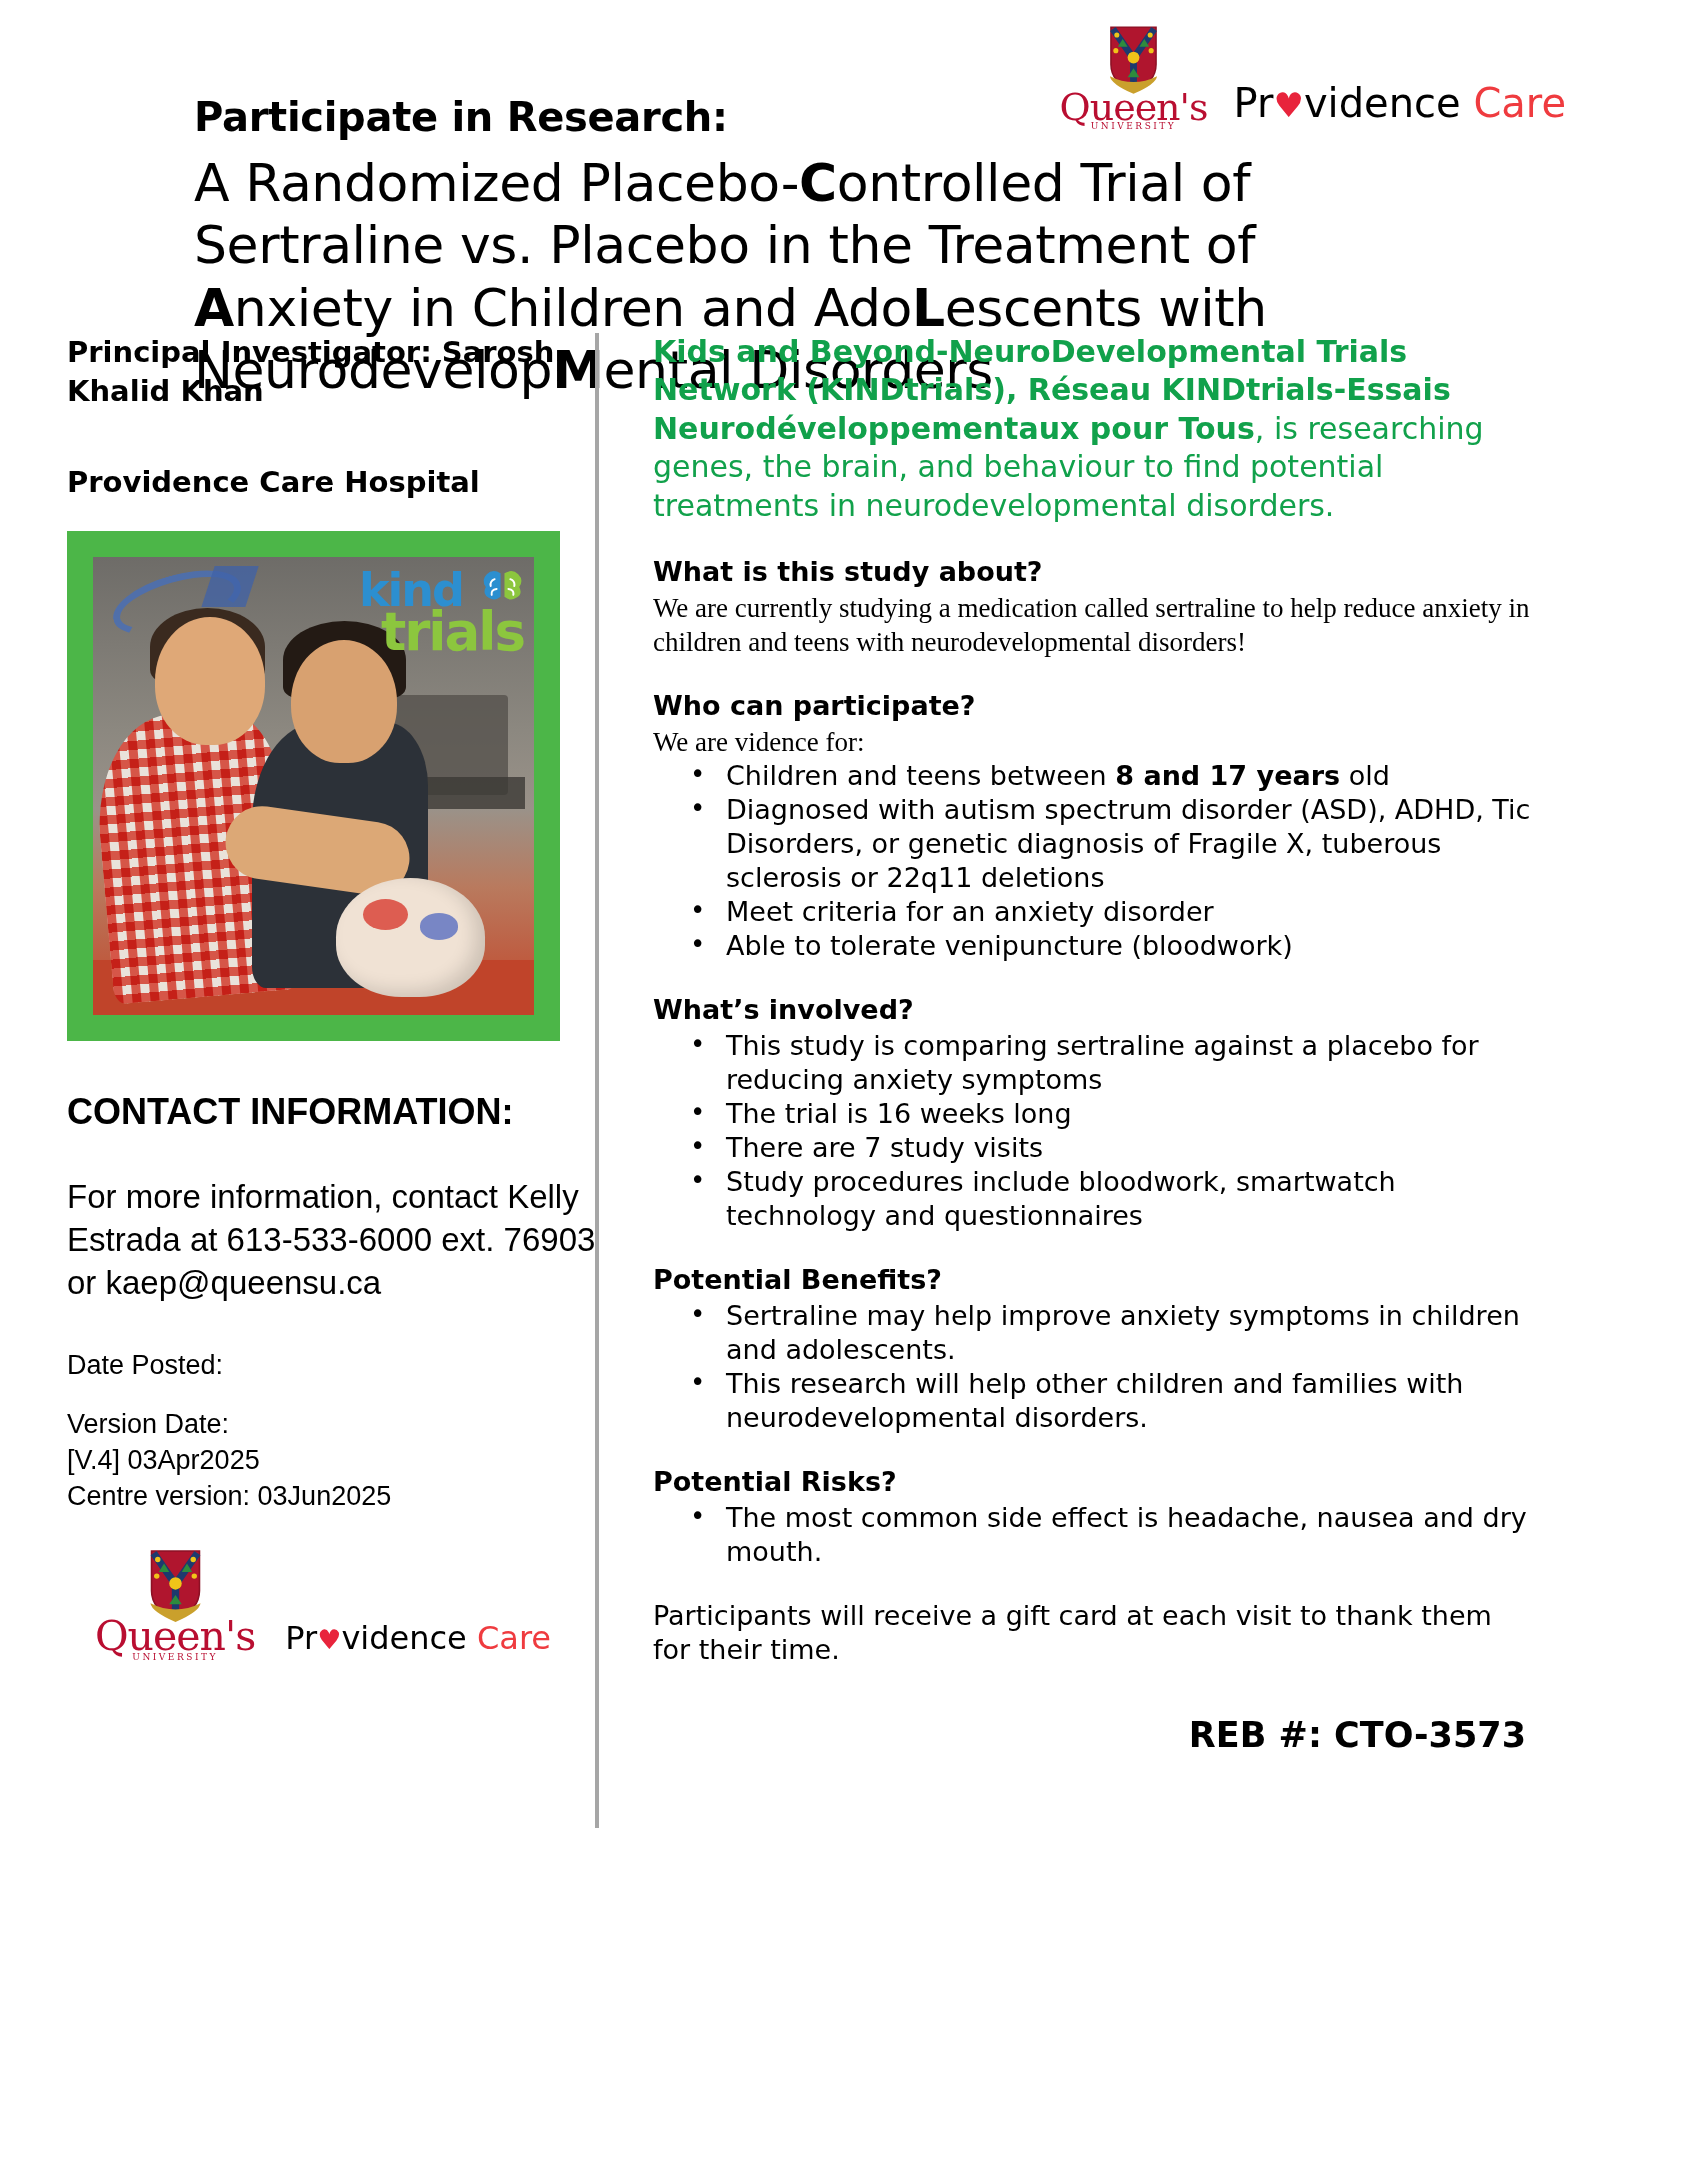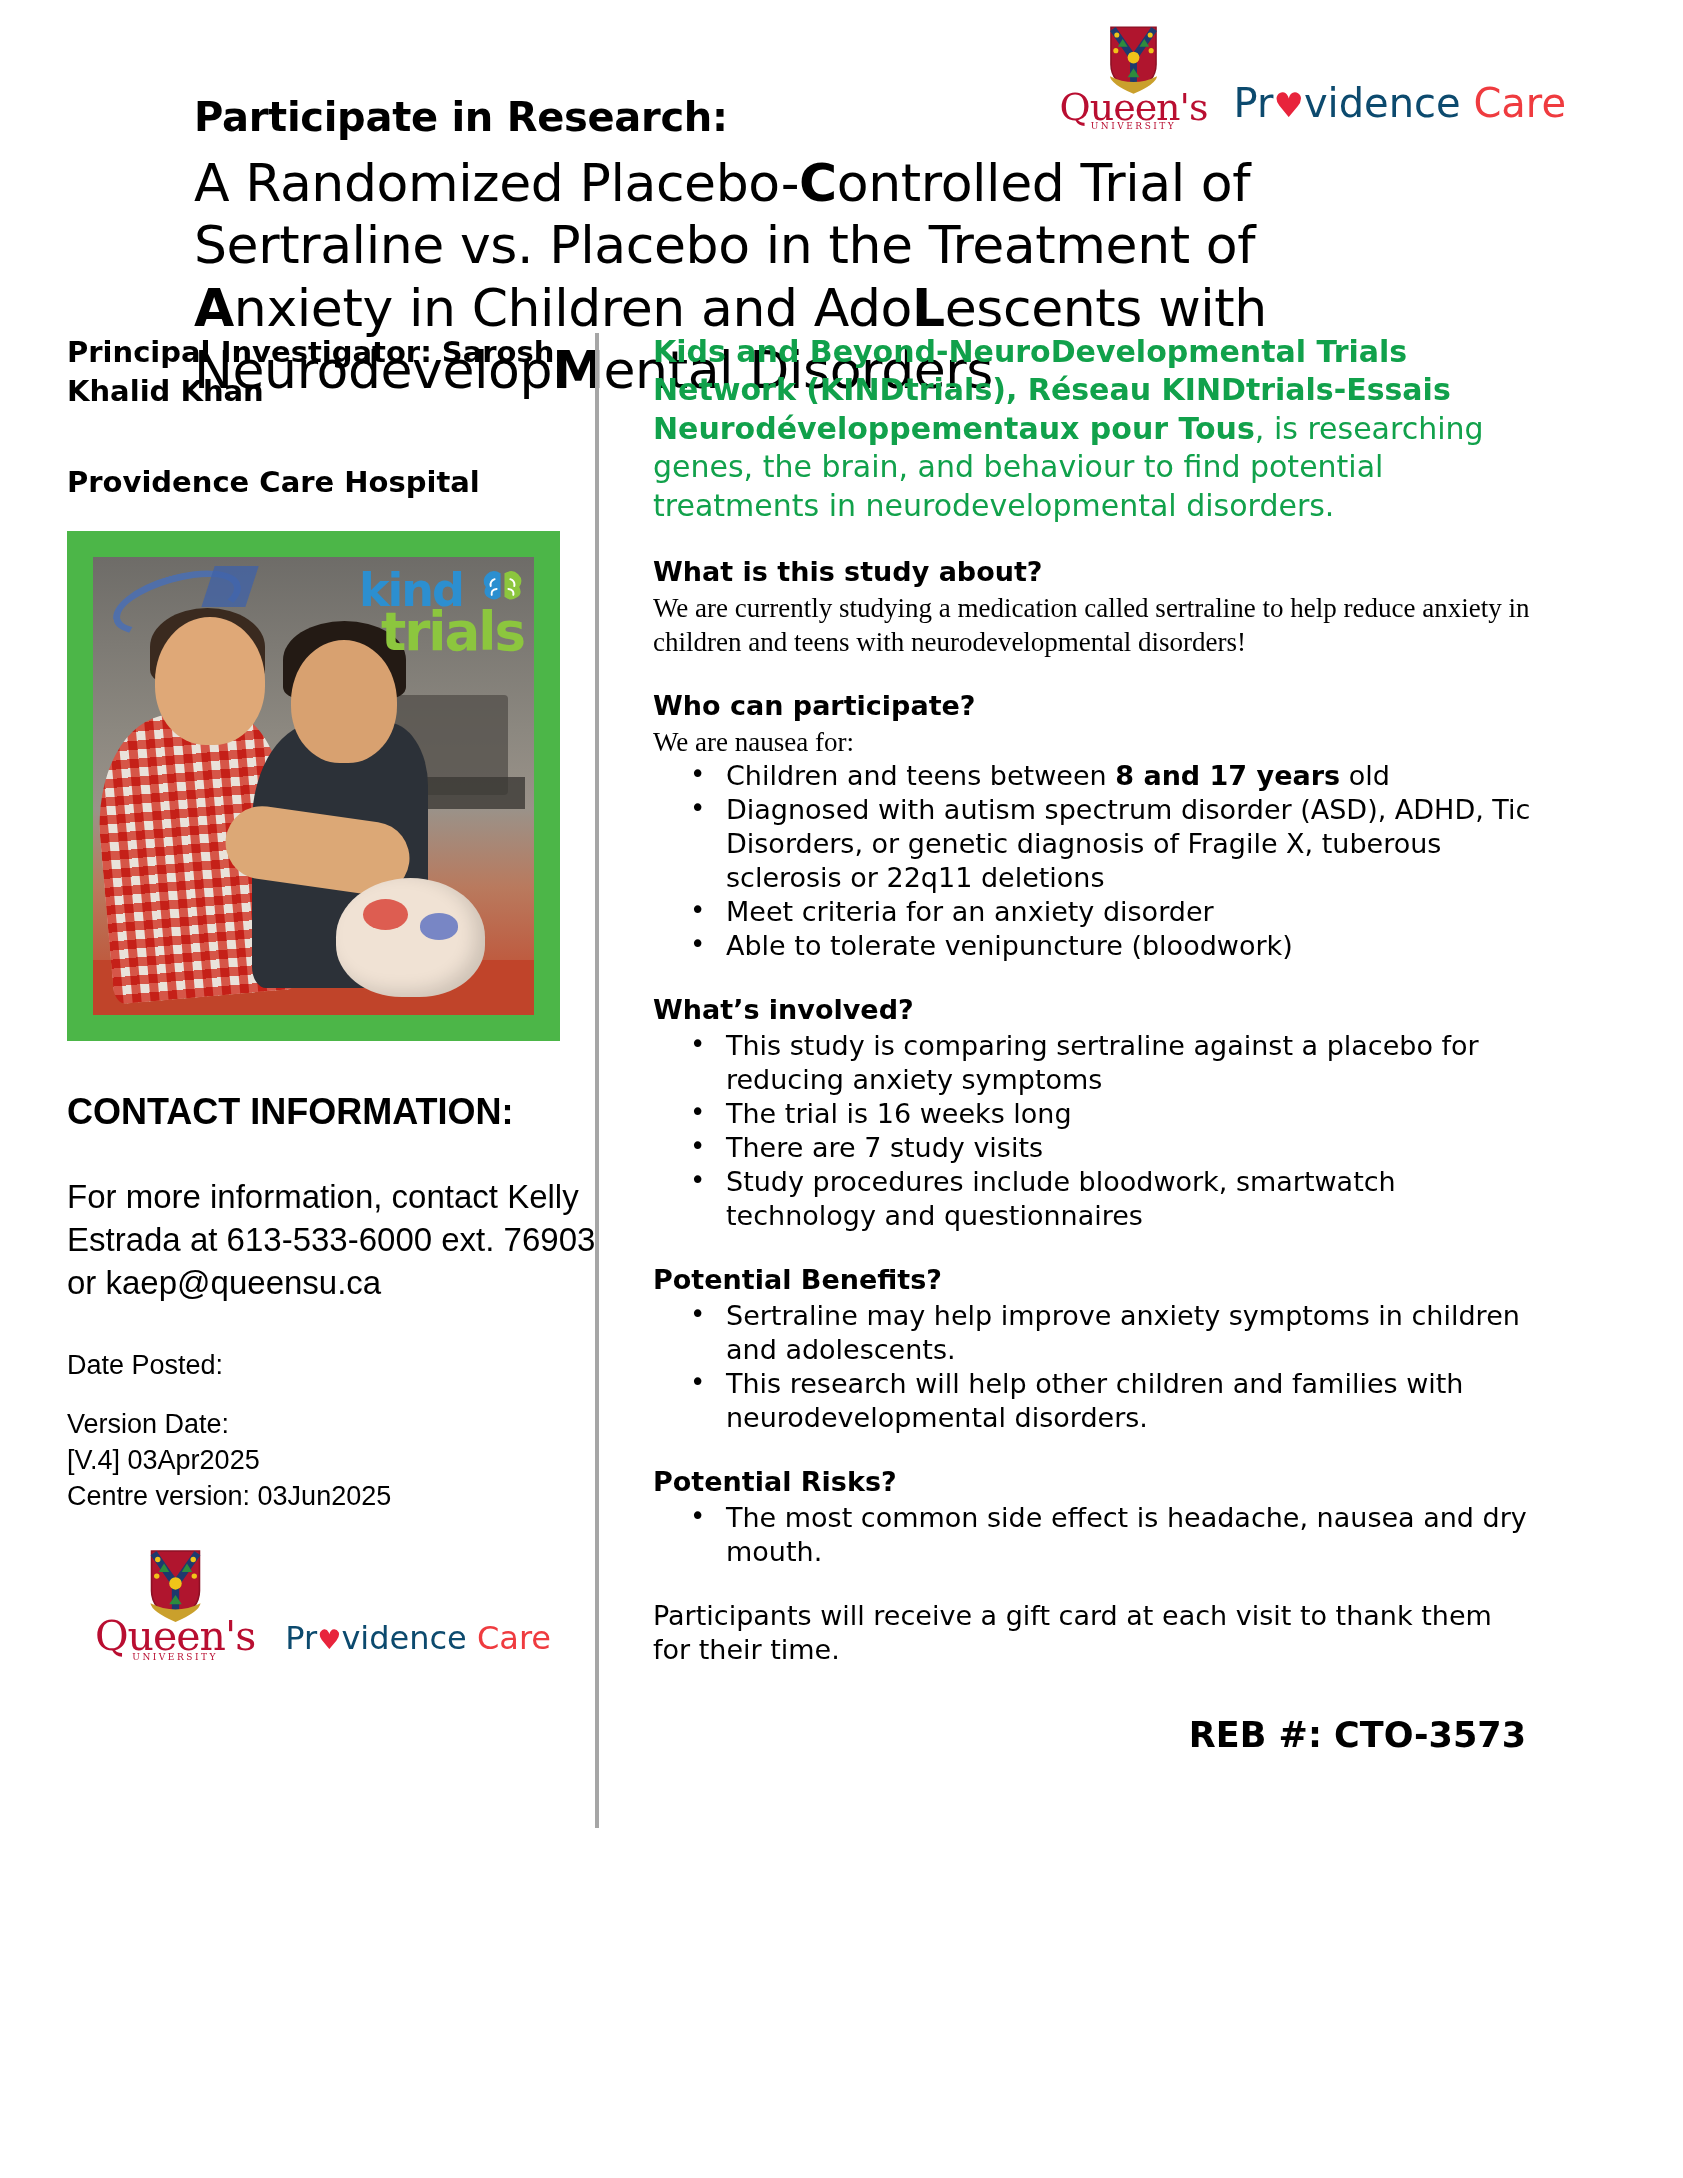--- a/index.html
+++ b/index.html
@@ -51,21 +51,21 @@
   }
 
   
   .pc-logo {
     font-family: "DejaVu Sans", sans-serif;
     font-size: 40px;
     white-space: nowrap;
     line-height: 1;
     padding-bottom: 8px;
   }
-  .pc-prov { color: #0c4a6e; }
+  .pc-prov { color: #000000; }
   .pc-heart { color: #e8243c; font-size: 34px; }
   .pc-care { color: #ef3b3f; }
 
   .title-block {
     position: absolute;
     left: 194px;
     top: 95px;
     width: 1178px;
   }
   .title-main {
@@ -413,21 +413,21 @@
       <b>Kids and Beyond-NeuroDevelopmental Trials Network (KINDtrials), Réseau KINDtrials-Essais Neurodéveloppementaux pour Tous</b><span>, is researching genes, the brain, and behaviour to find potential treatments in neurodevelopmental disorders.</span>
     </p>
 
     <div id="sections-host">
         <div class="sec">
           <h3>What is this study about?</h3>
           <p>We are currently studying a medication called sertraline to help reduce anxiety in children and teens with neurodevelopmental disorders!</p>
         </div>
         <div class="sec">
           <h3>Who can participate?</h3>
-          <p>We are nausea for:</p>
+          <p>We are vidence for:</p>
           <ul>
             <li><span>Children and teens between </span><b>8 and 17 years</b><span> old</span></li>
             <li><span>Diagnosed with autism spectrum disorder (ASD), ADHD, Tic Disorders, or genetic diagnosis of Fragile X, tuberous sclerosis or 22q11 deletions</span></li>
             <li><span>Meet criteria for an anxiety disorder</span></li>
             <li><span>Able to tolerate venipuncture (bloodwork)</span></li>
           </ul>
         </div>
         <div class="sec">
           <h3>What’s involved?</h3>
           <ul>

